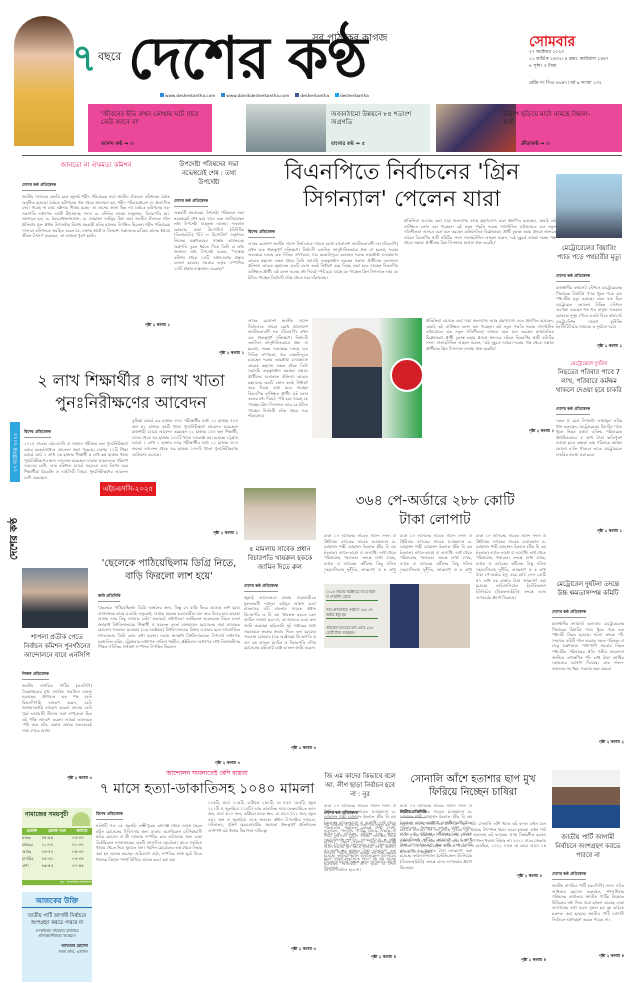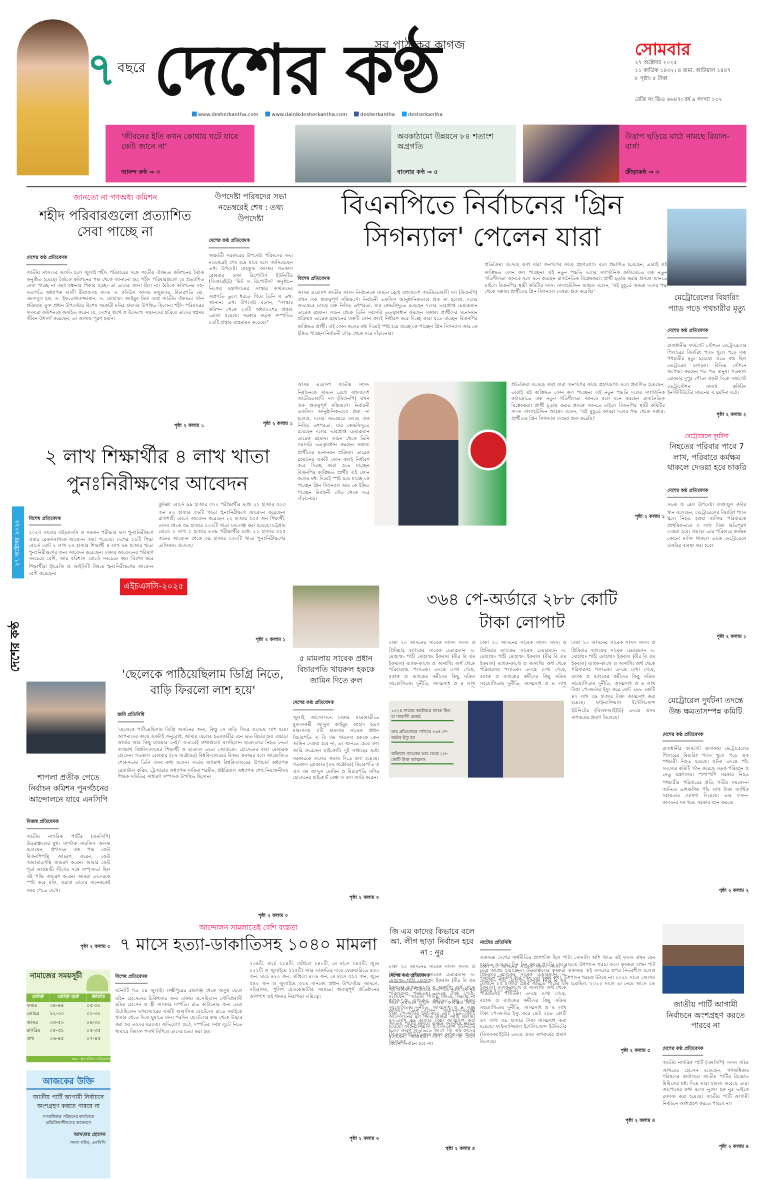--- a/index.html
+++ b/index.html
@@ -39,28 +39,27 @@
   <div class="abs" style="left:13px;top:6px;width:108px;font-size:6.5px;line-height:8px">'জীবনের ইতি কখন কোথায় ঘটে যাবে কেউ জানে না'</div>
   <div class="abs" style="left:13px;top:36px;font-size:5px;font-weight:bold">আনন্দ কণ্ঠ ⇒ ৩</div>
 </div>
 <div class="abs teaser" style="left:246px;top:104px;width:184px;height:48px;background:#e4efe9">
   <div class="abs ph" style="left:0;top:0;width:80px;height:48px;background:linear-gradient(180deg,#cfd7d4,#7a8a90)"></div>
   <div class="abs" style="left:85px;top:6px;width:95px;font-size:6.5px;line-height:8px">অবকাঠামো উন্নয়নে ৮৪ শতাংশ অগ্রগতি</div>
   <div class="abs" style="left:85px;top:36px;font-size:5px;font-weight:bold">বাংলার কণ্ঠ ⇒ ৫</div>
 </div>
 <div class="abs teaser" style="left:436px;top:104px;width:186px;height:48px">
   <div class="abs ph" style="left:0;top:0;width:80px;height:48px;background:linear-gradient(135deg,#c8b090,#3a3060,#b04030)"></div>
-  <div class="abs" style="left:85px;top:6px;width:95px;font-size:6.5px;line-height:8px">উত্তাপ ছড়িয়ে মাঠে নামছে রিয়াল-বার্সা</div>
+  <div class="abs" style="left:67px;top:6px;width:95px;font-size:6.5px;line-height:8px">উত্তাপ ছড়িয়ে মাঠে নামছে রিয়াল-বার্সা</div>
   <div class="abs" style="left:85px;top:36px;font-size:5px;font-weight:bold">ক্রীড়াকণ্ঠ ⇒ ৩</div>
 </div>
 <div class="abs" style="left:22px;top:155px;width:600px;height:1px;background:#555"></div>
 
 <div class="abs" style="left:22px;top:160px;width:148px">
-  <div class="hl red" style="font-size:6.5px">জানতো না গণঅধ্য কমিশন</div>
-  <div class="hl" style="font-size:11px;line-height:14px;margin-top:2px">শহীদ পরিবারগুলো প্রত্যাশিত সেবা পাচ্ছে না</div>
+  <div class="hl red" style="font-size:6.5px">জানতো না ঐকমত্য কমিশন</div>
   <div class="by" style="margin-top:3px">দেশের কণ্ঠ প্রতিবেদক</div>
   <div class="t" style="height:128px">জাতীয় সংসদের এলডি হলে জুলাই শহীদ পরিবারের সঙ্গে জাতীয় ঐকমত্য কমিশনের বৈঠক অনুষ্ঠিত হয়েছে। বৈঠকে কমিশনের পক্ষ থেকে জানানো হয়, শহীদ পরিবারগুলো যে প্রত্যাশিত সেবা পাচ্ছে না এবং বঞ্চনার শিকার হচ্ছে- তা তাদের জানা ছিল না। বৈঠকে কমিশনের সহ-সভাপতি অধ্যাপক আলী রীয়াজসহ সদস্য ড. বদিউল আলম মজুমদার, বিচারপতি মো. এমদাদুল হক, ড. ইফতেখারুজ্জামান, ড. মোহাম্মদ আইয়ুব মিয়া এবং জাতীয় ঐকমত্য গঠন প্রক্রিয়ায় যুক্ত প্রধান উপদেষ্টার বিশেষ সহকারী মনির হায়দার উপস্থিত ছিলেন। শহীদ পরিবারের সদস্যরা কমিশনকে অবহিত করেন যে, দেশের স্বার্থে ও উদ্দেশ্যে সন্তানদের হারিয়ে তাদের স্বপ্নময় জীবন উৎসর্গ করেছেন, তা আজও পূরণ হয়নি।</div>
   <div class="jump">পৃষ্ঠা ২ কলাম ১</div>
 </div>
 
 <div class="abs" style="left:174px;top:160px;width:70px">
   <div class="hl" style="font-size:6.5px;line-height:9px">উপদেষ্টা পরিষদের সভা নভেম্বরেই শেষ : তথ্য উপদেষ্টা</div>
   <div class="by" style="margin-top:3px">দেশের কণ্ঠ প্রতিবেদক</div>
   <div class="t" style="height:140px">অন্তর্বর্তী সরকারের উপদেষ্টা পরিষদের সভা নভেম্বরেই শেষ হয়ে যাবে বলে জানিয়েছেন তথ্য উপদেষ্টা মাহফুজ আলম। গতকাল রোববার ঢাকা রিপোর্টার্স ইউনিটির (ডিআরইউ) 'মিট দ্য রিপোর্টার্স' অনুষ্ঠানে নিজের মন্ত্রণালয়ের সংস্কার কার্যক্রমের অগ্রগতি তুলে ধরতে গিয়ে তিনি এ তথ্য জানান। তথ্য উপদেষ্টা বলেন, "সংস্কার কমিশন থেকে ২৩টি অধ্যাদেশের প্রস্তাব তোলা হয়েছে। সরকার কর্তৃক সম্পাদিত ১৩টি প্রস্তাব বাস্তবায়ন করেছে।"</div>
   <div class="jump">পৃষ্ঠা ২ কলাম ১</div>
@@ -124,21 +123,21 @@
 <div class="abs" style="left:244px;top:488px;width:72px">
   <div class="ph" style="width:72px;height:52px;background:linear-gradient(180deg,#8c9a6a,#d7c6b6 40%,#e8e2dc 100%)"></div>
   <div class="hl" style="font-size:6.5px;line-height:9px;margin-top:5px">৫ মামলায় সাবেক প্রধান বিচারপতি খায়রুল হককে জামিন দিতে রুল</div>
   <div class="by" style="margin-top:2px">দেশের কণ্ঠ প্রতিবেদক</div>
   <div class="t" style="height:150px">জুলাই আন্দোলনে ঢাকার যাত্রাবাড়ীতে যুবদলকর্মী আব্দুল কাইয়ুম আহাদ হত্যা মামলাসহ ৫টি মামলায় সাবেক প্রধান বিচারপতি এ বি এম খায়রুল হককে কেন জামিন দেওয়া হবে না, তা জানতে চেয়ে রুল জারি করেছেন হাইকোর্ট। দুই সপ্তাহের মধ্যে সরকারকে রুলের জবাব দিতে বলা হয়েছে। গতকাল রোববার (২৬ অক্টোবর) বিচারপতি এ এস এম আব্দুল মোবিন ও বিচারপতি সগির হোসেনের হাইকোর্ট বেঞ্চ এ রুল জারি করেন।</div>
   <div class="jump">পৃষ্ঠা ২ কলাম ৩</div>
 </div>
 
 <div class="abs" style="left:22px;top:568px;width:70px">
   <div class="ph" style="width:66px;height:60px;background:linear-gradient(180deg,#7a8a9a,#ccb19c 40%,#2c3440 75%)"></div>
-  <div class="hl" style="font-size:6.5px;line-height:9px;margin-top:16px">শাপলা প্রতীক পেতে নির্বাচন কমিশন পুনর্গঠনের আন্দোলনে যাবে এনসিপি</div>
+  <div class="hl" style="font-size:6.5px;line-height:9px;margin-top:5px">শাপলা প্রতীক পেতে নির্বাচন কমিশন পুনর্গঠনের আন্দোলনে যাবে এনসিপি</div>
   <div class="by" style="margin-top:2px">নিজস্ব প্রতিবেদক</div>
   <div class="t" style="height:92px">জাতীয় নাগরিক পার্টির (এনসিপি) উত্তরাঞ্চলের মুখ্য সংগঠক সারজিস আলম বলেছেন, প্রশাসনে এক পক্ষ কেউ বিএনপিপন্থি আচরণ করেন, কেউ জামায়াতপন্থি আচরণ করেন। আবার কেউ পূর্বে আওয়ামী লীগের সঙ্গে সম্পৃক্ততা ছিল এই পক্ষি আচরণ করেন। আমরা তাদেরকে স্পষ্ট করে বলি, এরাও তাদের অনেককেই সময় পেতে দেখে।</div>
   <div class="jump">পৃষ্ঠা ২ কলাম ৩</div>
 </div>
 
 <div class="abs" style="left:98px;top:556px;width:142px">
   <div class="hl" style="font-size:9.5px;line-height:13px">'ছেলেকে পাঠিয়েছিলাম ডিগ্রি নিতে, বাড়ি ফিরলো লাশ হয়ে'</div>
   <div class="by" style="margin-top:2px">জবি প্রতিনিধি</div>
   <div class="t" style="height:155px">'ছেলেকে পাঠিয়েছিলাম ডিগ্রি অর্জনের জন্য, কিন্তু সে বাড়ি ফিরে এসেছে লাশ হয়ে। আপনাদের কাছে একটাই অনুরোধ, আমার ছেলের হত্যাকারীর যেন দ্রুত বিচার হয়। এছাড়া আমার আর কিছু চাওয়ার নেই।' এভাবেই কথাগুলো বলছিলেন ছাত্রদলের নিহত নেতা জগন্নাথ বিশ্ববিদ্যালয়ের শিক্ষার্থী ও ছাত্রদল নেতা জোবায়েদ হোসেনের বাবা মোবারক হোসেন। গতকাল রোববার (২৬ অক্টোবর) বিশ্ববিদ্যালয়ের বিজয় একাত্তর হলে আয়োজিত শোকসভায় তিনি এসব কথা বলেন। সভায় জগন্নাথ বিশ্ববিদ্যালয়ের উপাচার্য অধ্যাপক রেজাউল করিম, ট্রেজারার অধ্যাপক সাবিনা শরমীন, প্রক্টরিয়াল অধ্যাপক শেখ নিয়াজনীসহ শিক্ষক সমিতির সাধারণ সম্পাদক উপস্থিত ছিলেন।</div>
   <div class="jump">পৃষ্ঠা ২ কলাম ৩</div>
@@ -234,20 +233,21 @@
 </div>
 
 <div class="abs" style="left:324px;top:772px;width:72px">
   <div class="hl" style="font-size:6.5px;line-height:9px">জি এম কাদের কিভাবে বলে আ. লীগ ছাড়া নির্বাচন হবে না : নুর</div>
   <div class="by" style="margin-top:2px">দেশের কণ্ঠ প্রতিবেদক</div>
   <div class="t" style="height:132px">গণ অধিকার পরিষদের সভাপতি নুরুল হক নুর বলেছেন, 'জাতীয় পার্টির বিষয়ে সিদ্ধান্ত না নিয়ে নির্বাচনে গেলে আমরা আবারও ফিরে আসব।' তিনি বলেন, 'ফ্যাসিবাদবিরোধী আন্দোলনের মূল ভিত্তি আমরা সবাই ছিলাম। জাতীয় পার্টির বিষয়ে একটা ফয়সালা করতে হবে।' কারণ বিভুতিতে আগে জি এম কাদের বলেছেন, আওয়ামী লীগ ছাড়া এ দেশে কোনো নির্বাচন হবে না।</div>
   <div class="jump">পৃষ্ঠা ২ কলাম ৪</div>
 </div>
 
 <div class="abs" style="left:400px;top:772px;width:146px">
+  <div class="hl" style="font-size:10px;line-height:13px">সোনালি আঁশে হতাশার ছাপ মুখ ফিরিয়ে নিচ্ছেন চাষিরা</div>
   <div class="by" style="margin-top:2px">নাটোর প্রতিনিধি</div>
   <div class="t" style="height:136px">একসময় দেশের অর্থনীতির প্রাণশক্তি ছিল পাট। সোনালি আঁশ খ্যাত এই ফসল এখন যেন হারাতে বসেছে। দিন দিন কমছে পাটের দাম বাড়ছে উৎপাদন খরচ। ফলে কৃষকরা এখন পাট চাষে আগ্রহ হারাচ্ছেন। উত্তরাঞ্চলের কৃষকরা একসময় এই ফসলের ওপর নির্ভরশীল হলেও বর্তমানে পাট চাষ করে লাভ তো দূরের কথা, উৎপাদন খরচও উঠছে না। ২০২১ সালে জেলায় যেখানে ১৫ হাজার হেক্টর জমিতে পাটের চাষ হয়েছিল, ২০২২ সালে তা নেমে আসে ১৪ হাজার ৫০০ হেক্টরে।</div>
   <div class="jump">পৃষ্ঠা ২ কলাম ৪</div>
 </div>
 
 <div class="abs" style="left:552px;top:770px;width:72px">
   <div class="ph" style="width:68px;height:58px;background:linear-gradient(180deg,#f2f2f2 0 30%,#7a5c4a 30% 60%,#1f4c8a 60%)"></div>
   <div class="hl" style="font-size:6.5px;line-height:9px;margin-top:5px">জাতীয় পার্টি আগামী নির্বাচনে অংশগ্রহণ করতে পারবে না</div>
   <div class="by" style="margin-top:2px">দেশের কণ্ঠ প্রতিবেদক</div>
   <div class="t" style="height:70px">জাতীয় নাগরিক পার্টি (এনসিপি) সদস্য সচিব আখতার হোসেন বলেছেন, গণঅধিকার পরিষদের কার্যালয়ে জাতীয় পার্টির বিক্ষোভ মিছিলের মধ্য দিয়ে যারা হামলা করেছে তারা আপোষের কথা বলে। নুরুল হক নুর ভাইকে রক্তাক্ত করা হয়েছে। জাতীয় পার্টি আগামী নির্বাচনে অংশগ্রহণ করতে পারবে না।</div>

